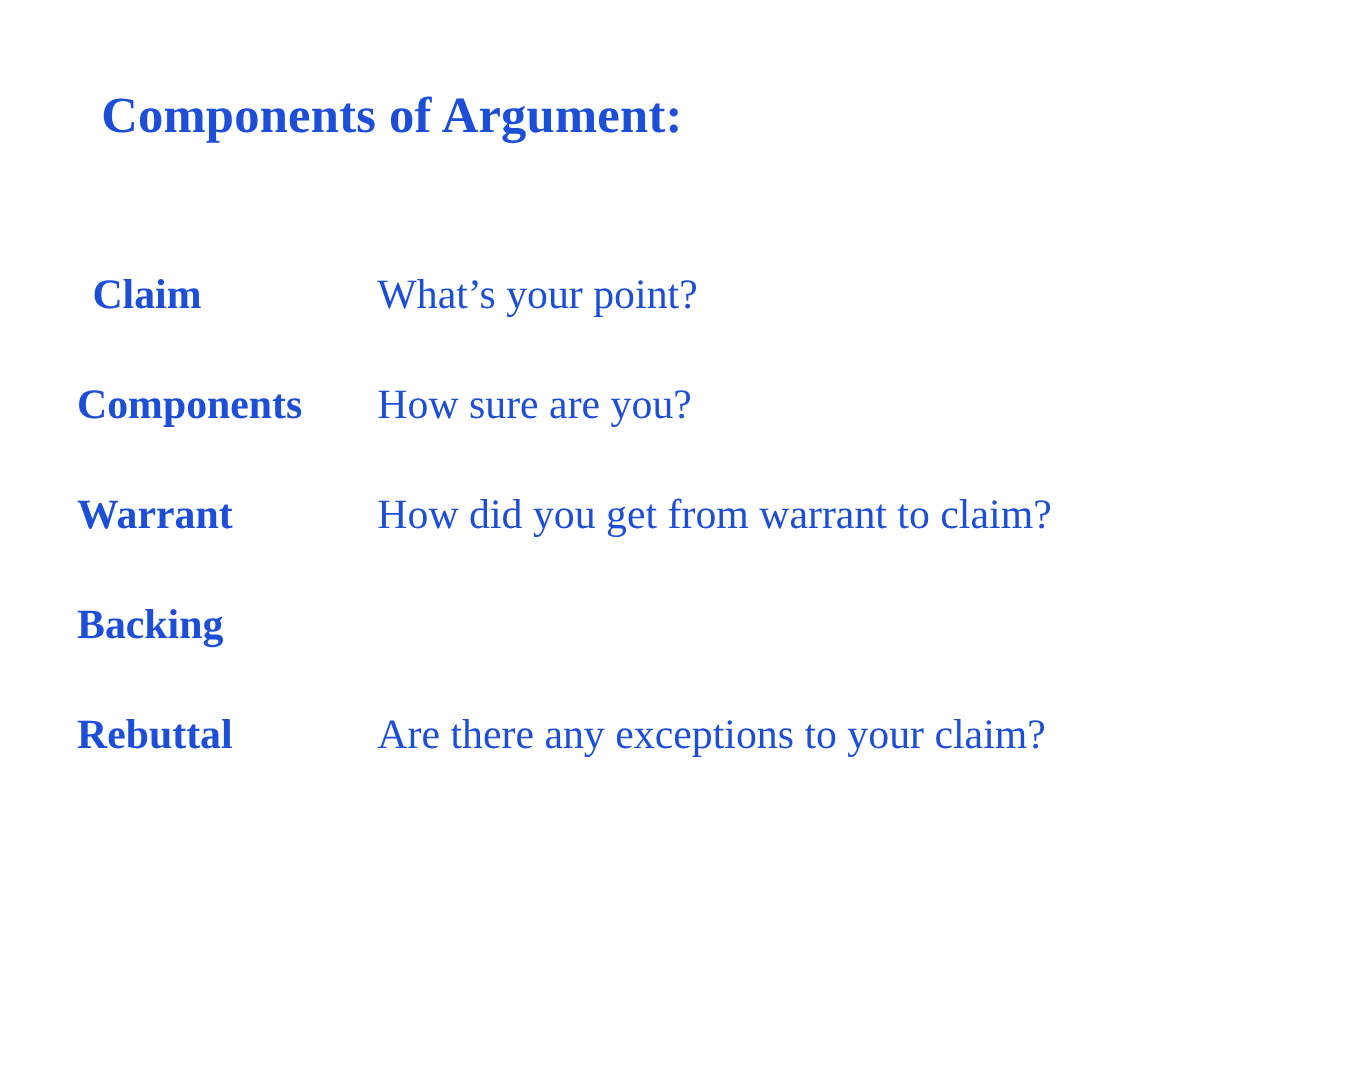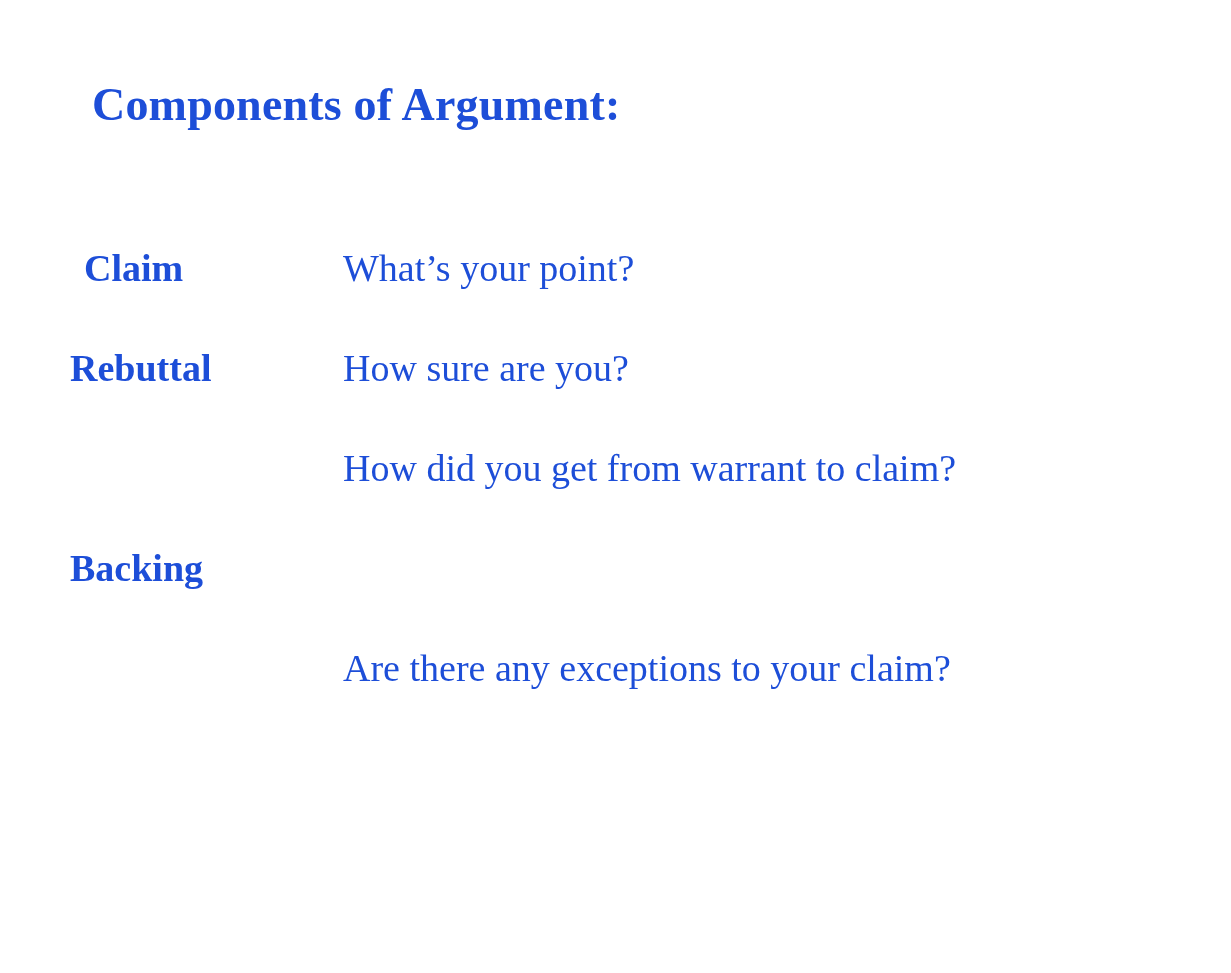--- a/index.html
+++ b/index.html
@@ -69,31 +69,33 @@
 
   <div class="components-list">
 
     <div class="component-row">
       <span class="term indent">Claim</span>
       <span class="question">What’s your point?</span>
     </div>
 
 
     <div class="component-row">
-      <span class="term">Rebuttal</span>
+      <span class="term">Components</span>
       <span class="question">How sure are you?</span>
     </div>
 
     <div class="component-row">
+      <span class="term">Warrant</span>
       <span class="question">How did you get from warrant to claim?</span>
     </div>
 
     <div class="component-row gap-small">
       <span class="term">Backing</span>
     </div>
 
     <div class="component-row">
+      <span class="term">Rebuttal</span>
       <span class="question">Are there any exceptions to your claim?</span>
     </div>
 
   </div>
 
 </div>
 
 </body></html>

